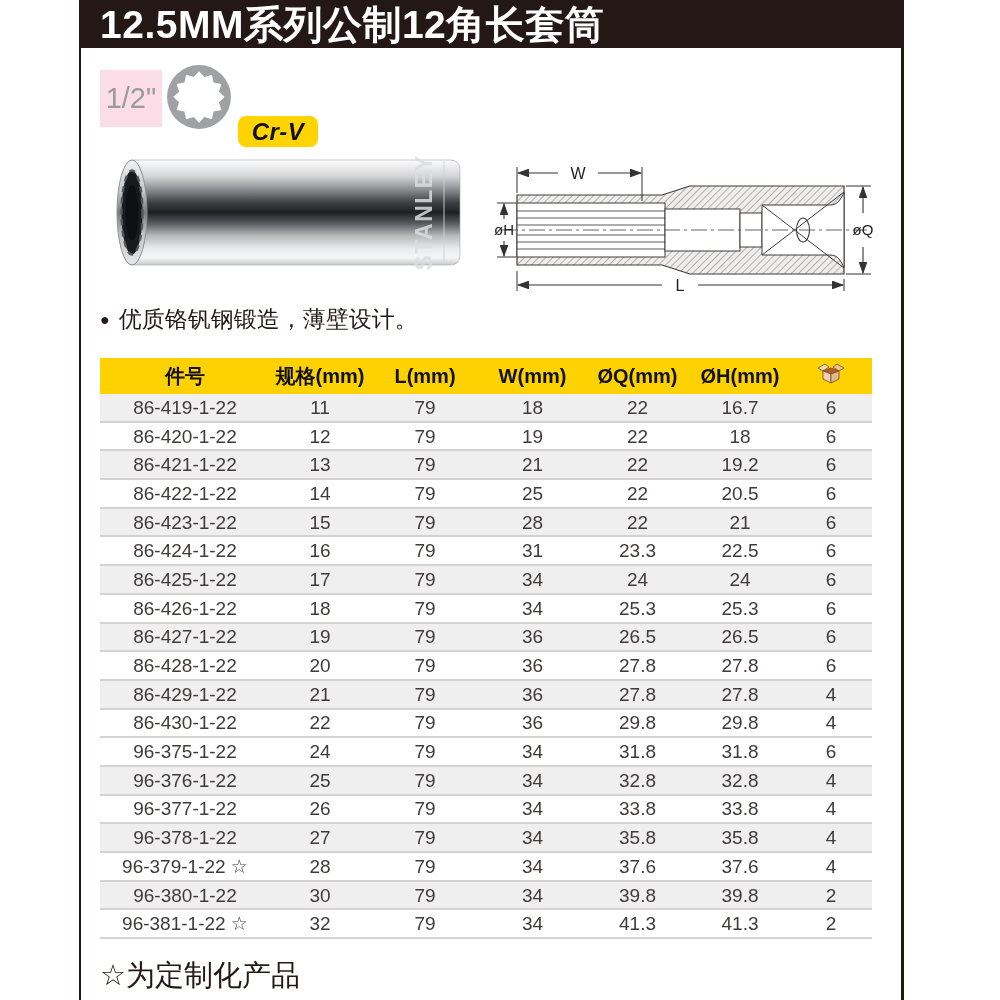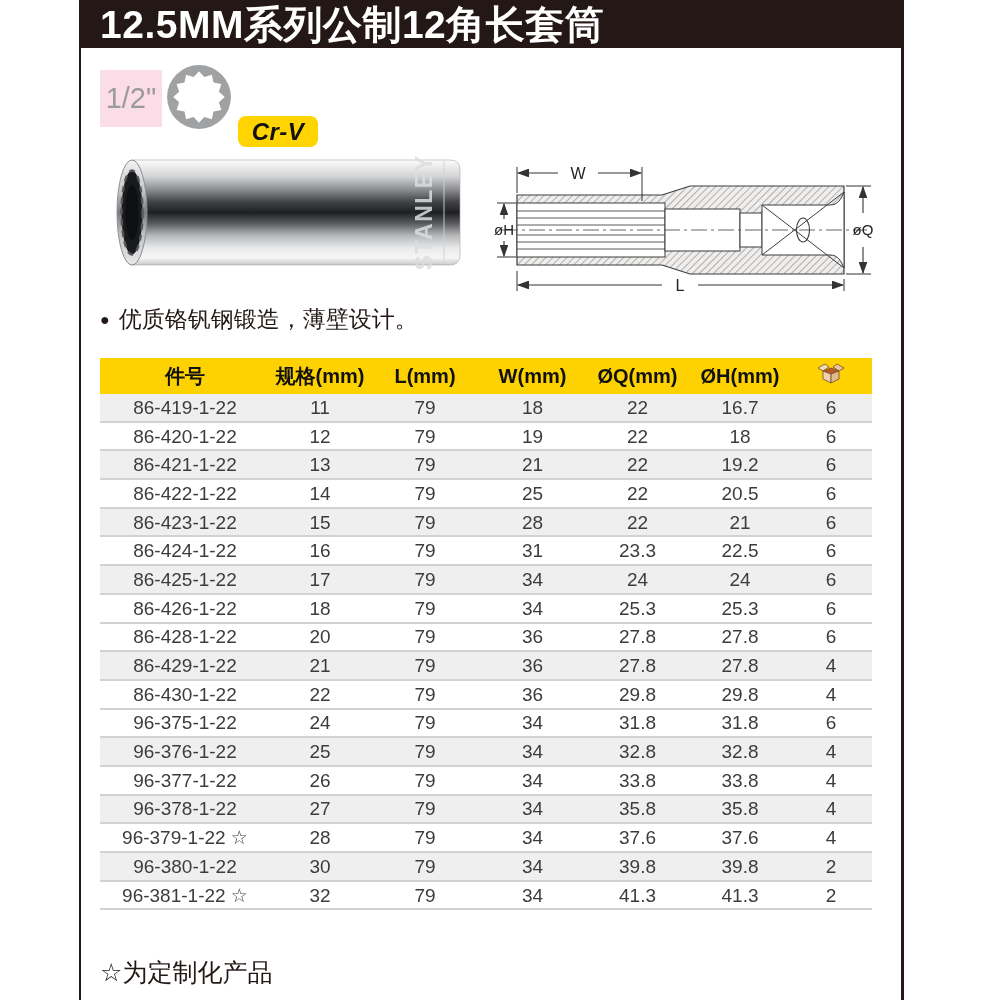--- a/index.html
+++ b/index.html
@@ -32,21 +32,21 @@
   table.specs col.c0{width:170px;} table.specs col.c1{width:100px;}
   table.specs col.c2{width:110px;} table.specs col.c3{width:105px;}
   table.specs col.c4{width:105px;} table.specs col.c5{width:100px;}
   table.specs col.c6{width:82px;}
   table.specs thead th{background:#fdd200;height:36px;font-size:20px;font-weight:bold;
                        color:#111;padding:0;vertical-align:middle;}
   table.specs tbody td{height:26.7px;font-size:19px;color:#3f3b3a;padding:0;vertical-align:middle;
                        border-bottom:2px solid #d2d2d2;line-height:1;}
   table.specs tbody tr.alt td{background:#efeff0;}
 
-  .footnote{position:absolute;left:100px;top:956px;font-size:25px;color:#231815;}
+  .footnote{position:absolute;left:100px;top:956px;font-size:29px;color:#231815;}
 </style>
 </head>
 <body>
 
 <div class="page">
 
   <div class="edge left"></div>
   <div class="edge right"></div>
 
   <div class="titlebar">12.5MM系列公制12角长套筒</div>
@@ -263,20 +263,29 @@
         </tr>
         <tr>
           <td>86-426-1-22</td>
           <td>18</td>
           <td>79</td>
           <td>34</td>
           <td>25.3</td>
           <td>25.3</td>
           <td>6</td>
         </tr>
+        <tr class="alt">
+          <td>86-427-1-22</td>
+          <td>19</td>
+          <td>79</td>
+          <td>36</td>
+          <td>26.5</td>
+          <td>26.5</td>
+          <td>6</td>
+        </tr>
         <tr>
           <td>86-428-1-22</td>
           <td>20</td>
           <td>79</td>
           <td>36</td>
           <td>27.8</td>
           <td>27.8</td>
           <td>6</td>
         </tr>
         <tr class="alt">

